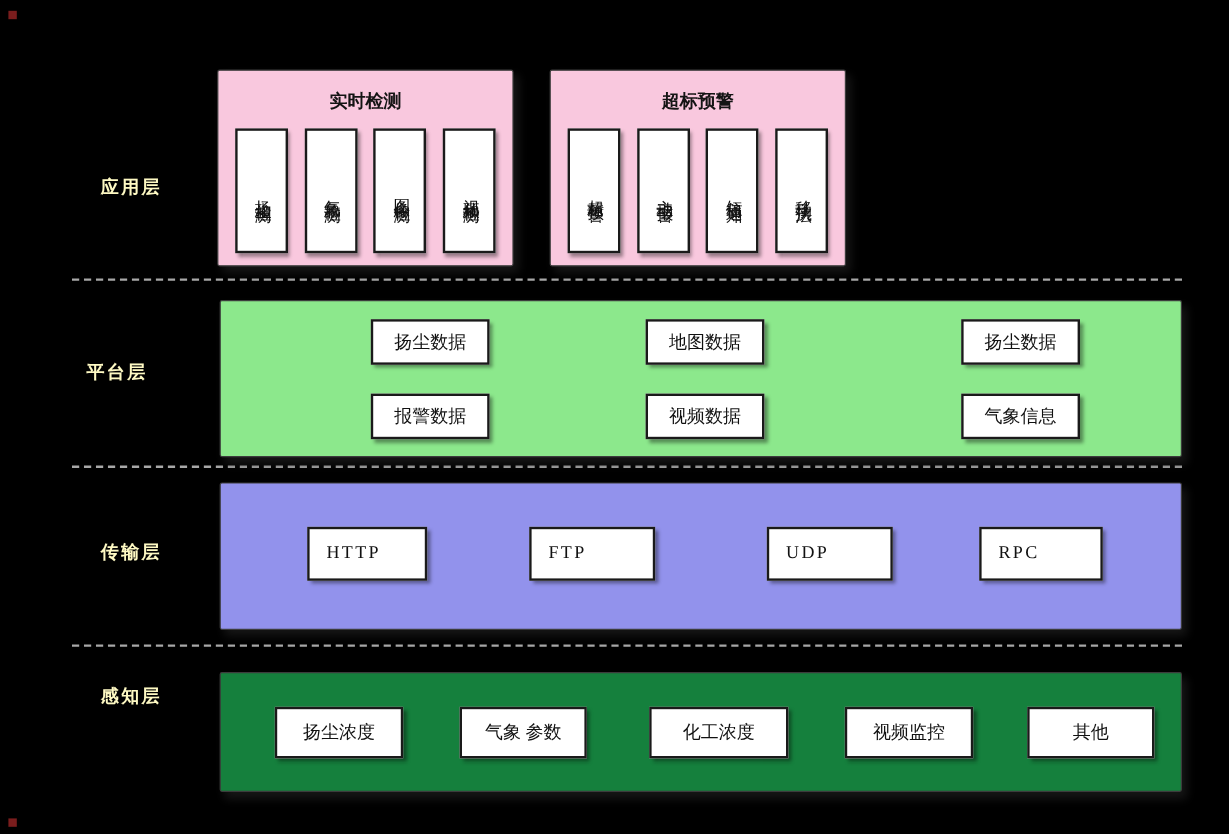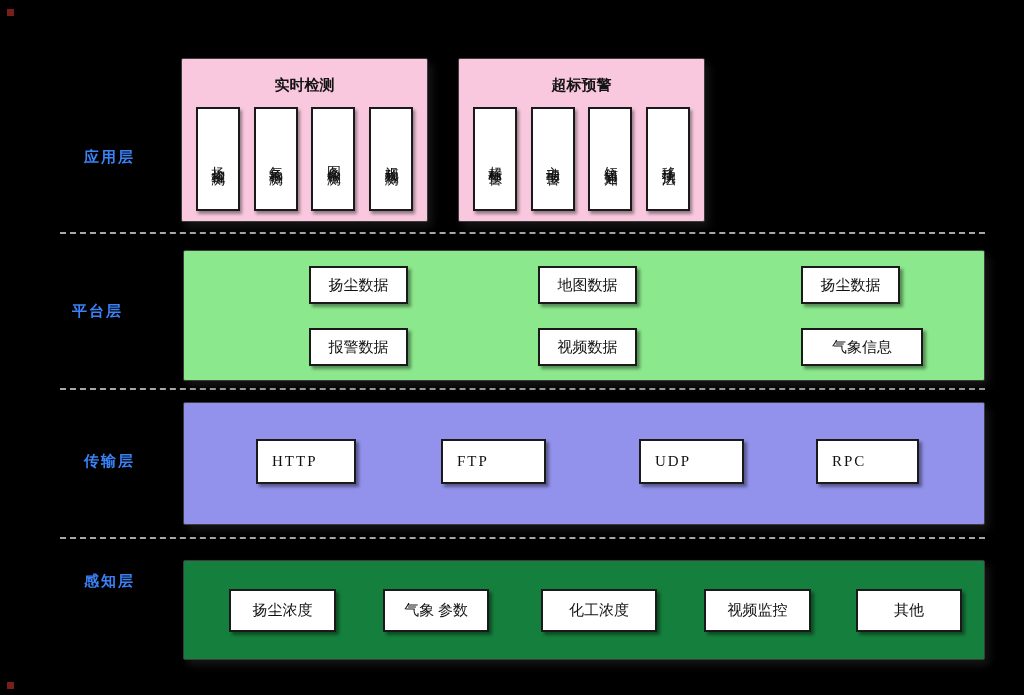--- a/index.html
+++ b/index.html
@@ -6,21 +6,21 @@
   body{
     width:1024px;height:695px;
     background:#000;
     font-family:"Liberation Sans", sans-serif;
     overflow:hidden;
   }
   .canvas{position:relative;width:1024px;height:695px;background:#000;}
 
   .layer-label{
     position:absolute;
-    color:#3b82f6;
+    color:#fef9c3;
     font-size:15px;
     font-weight:bold;
     letter-spacing:2px;
     line-height:18px;
   }
 
   .dash-line{
     position:absolute;
     left:60px;width:925px;height:0;
     border-top:2px dashed #a8a8a8;
@@ -123,21 +123,21 @@
     </div>
   </div>
 
 
   <div class="big-box" style="left: 183px; top: 250px; width: 802px; height: 131px; background: rgb(140, 232, 140);">
     <div class="data-box" style="left:125px;top:15px;width:99px;height:38px;">扬尘数据</div>
     <div class="data-box" style="left:354px;top:15px;width:99px;height:38px;">地图数据</div>
     <div class="data-box" style="left:617px;top:15px;width:99px;height:38px;">扬尘数据</div>
     <div class="data-box" style="left:125px;top:77px;width:99px;height:38px;">报警数据</div>
     <div class="data-box" style="left:354px;top:77px;width:99px;height:38px;">视频数据</div>
-    <div class="data-box" style="left:617px;top:77px;width:122px;height:38px;">气象信息</div>
+    <div class="data-box" style="left:617px;top:77px;width:99px;height:38px;">气象信息</div>
   </div>
 
   <div class="big-box" style="left: 183px; top: 402px; width: 802px; height: 123px; background: rgb(146, 146, 236);">
     <div class="data-box proto-box" style="left:72px;top:36px;width:100px;height:45px;">HTTP</div>
     <div class="data-box proto-box" style="left:257px;top:36px;width:105px;height:45px;">FTP</div>
     <div class="data-box proto-box" style="left:455px;top:36px;width:105px;height:45px;">UDP</div>
     <div class="data-box proto-box" style="left:632px;top:36px;width:103px;height:45px;">RPC</div>
   </div>
 
   <div class="big-box" style="left: 183px; top: 560px; width: 802px; height: 100px; background: #15803d;">

